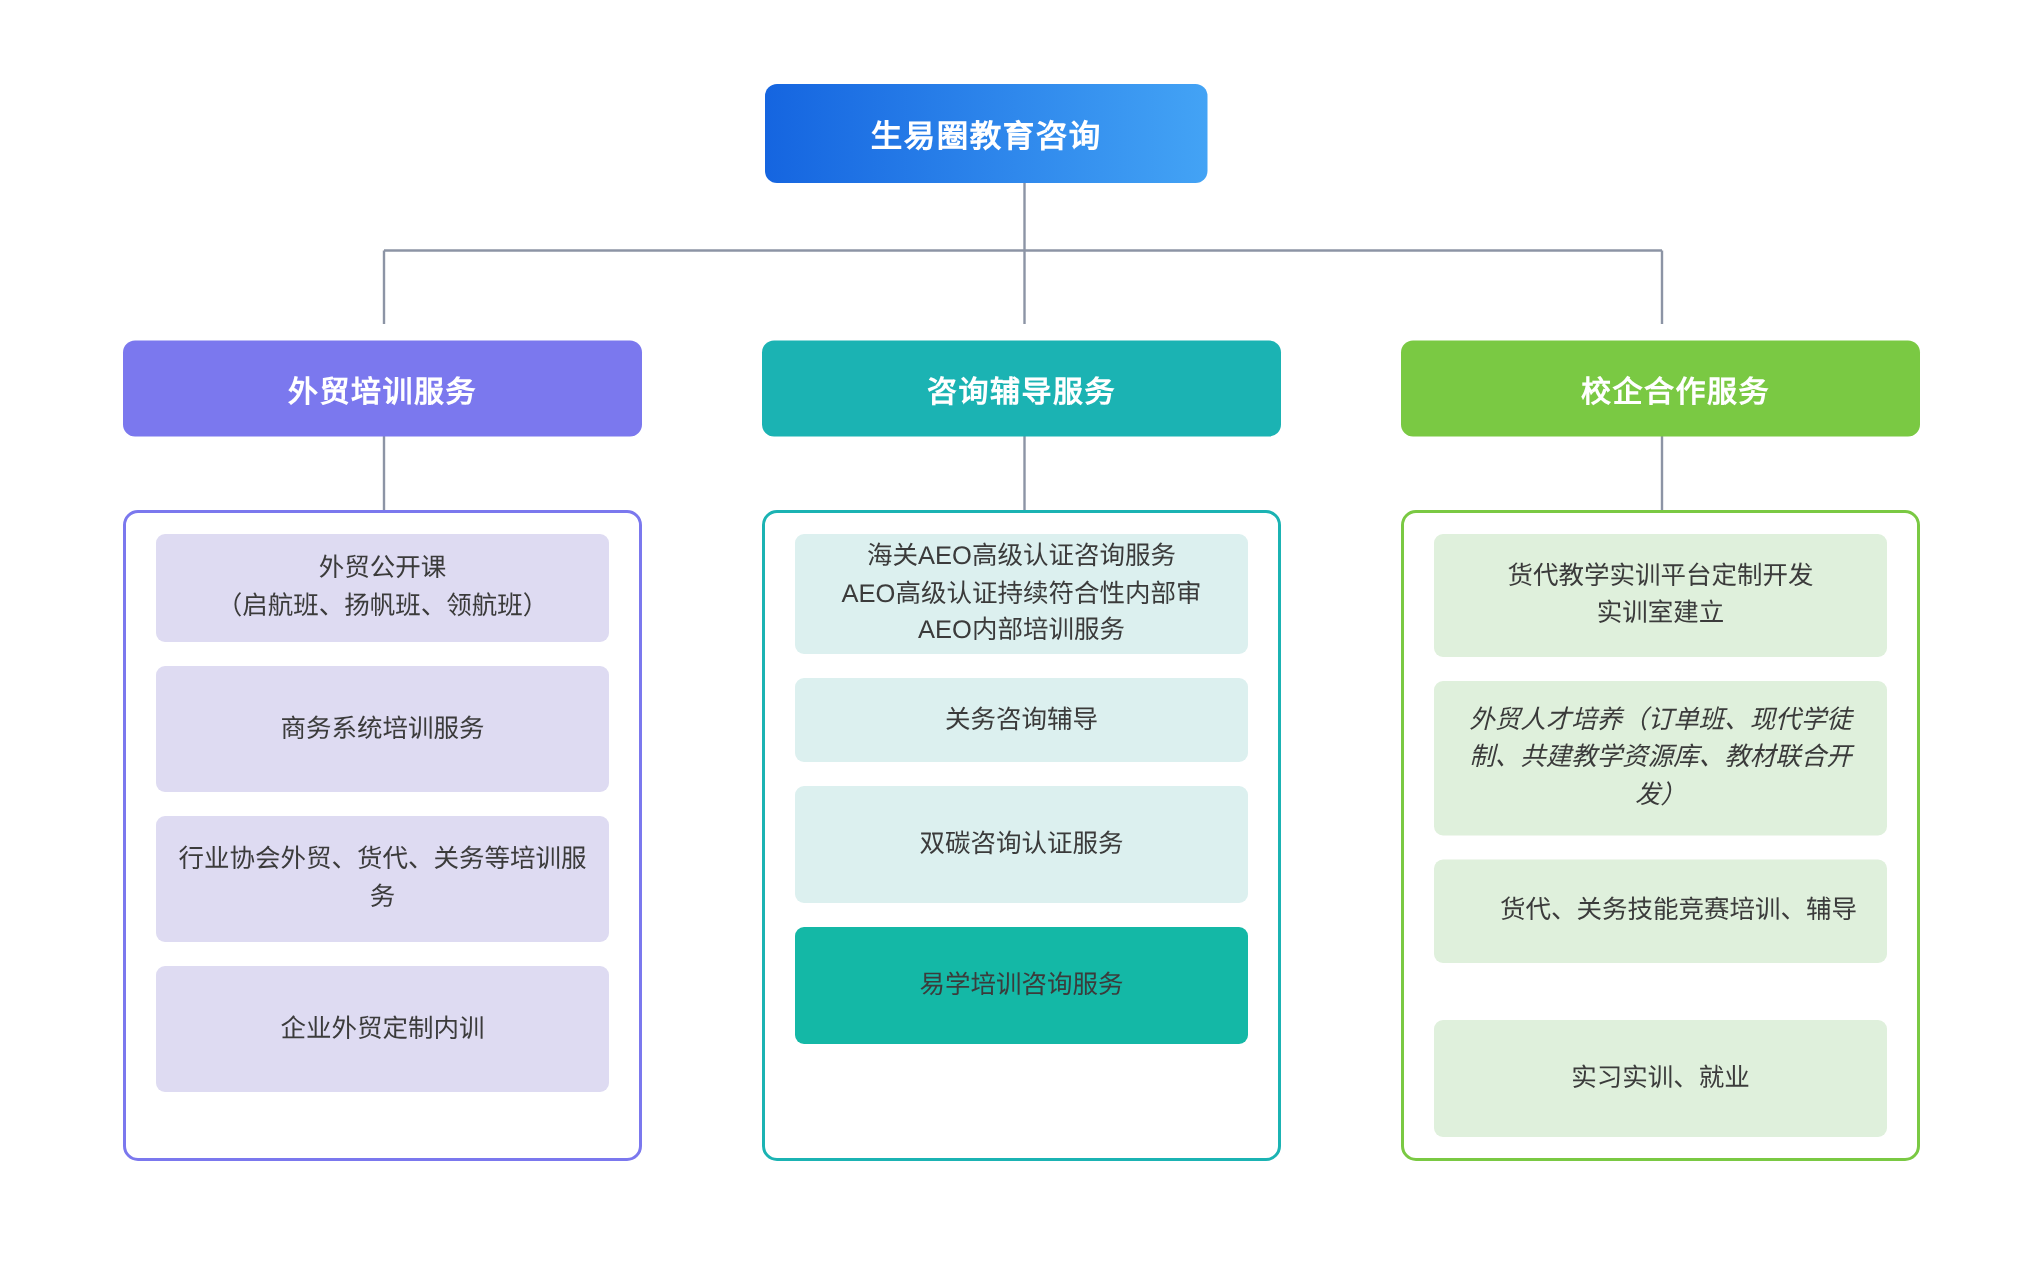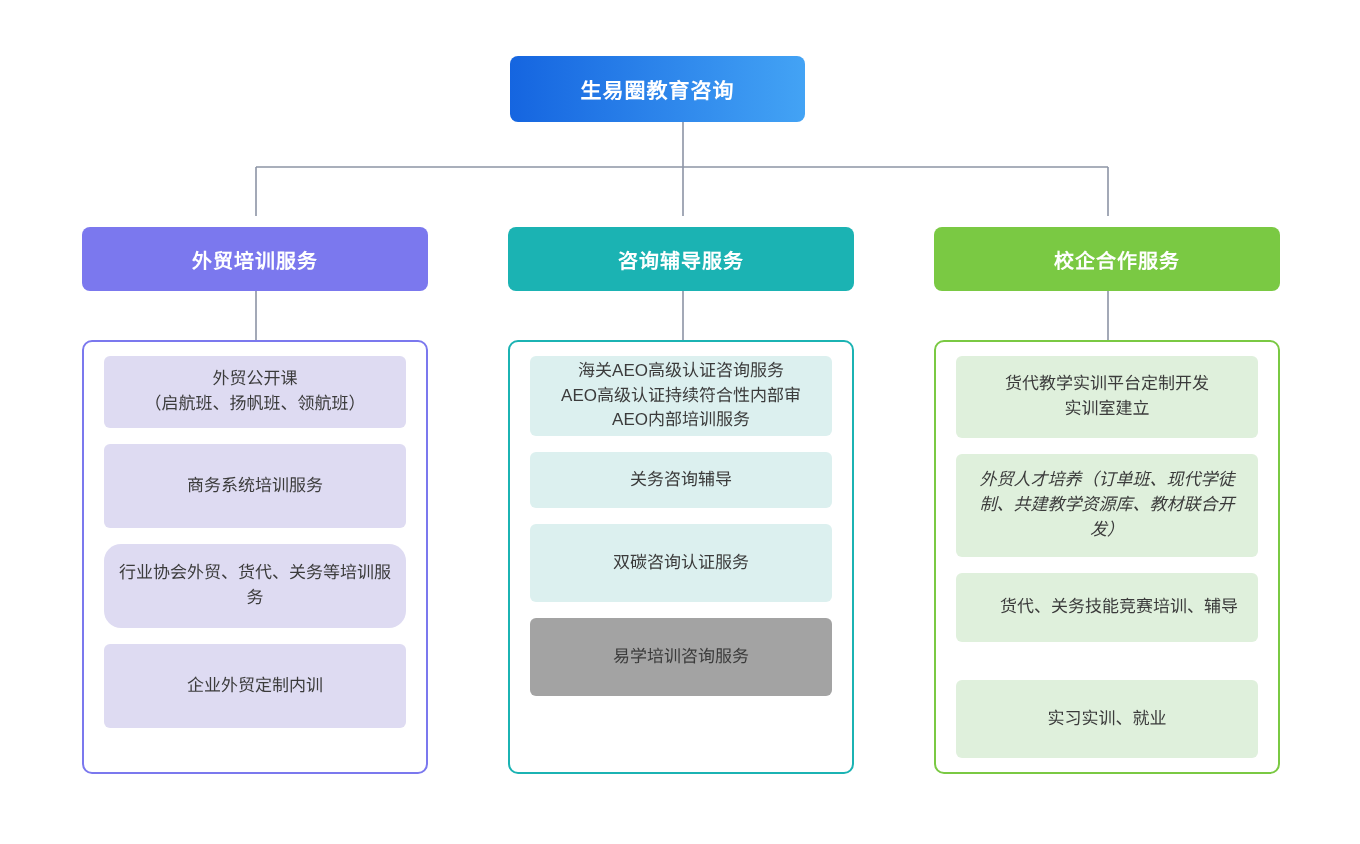--- a/index.html
+++ b/index.html
@@ -106,21 +106,21 @@
     color: #3b3b3b;
     box-sizing: border-box;
     padding: 10px 12px;
     white-space: pre-line;
   }
 
   
   .branch-1 .leaf { height: 84px; }
   .branch-1 .leaf-0 { height: 72px; }
   .branch-1 .leaf-1 { height: 84px; }
-  .branch-1 .leaf-2 { height: 84px; border-radius: 17px; }
+  .branch-1 .leaf-2 { height: 84px; }
   .branch-1 .leaf-3 { height: 84px; }
 
   .branch-2 .leaf-0 { height: 80px; }
   .branch-2 .leaf-1 { height: 56px; }
   .branch-2 .leaf-2 { height: 78px; }
   .branch-2 .leaf-3 { height: 78px; }
 
   .branch-3 .leaf-0 { height: 82px; }
   .branch-3 .leaf-1 { height: 104px; }
   .branch-3 .leaf-2 { height: 70px; padding-left: 36px; }
@@ -168,21 +168,21 @@
   <div class="branch branch-2">
     <div class="branch-header" style="background: rgb(27, 179, 179);">
       <span>咨询辅导服务</span>
     </div>
     <div class="branch-body" style="border-color: rgb(27, 179, 179);">
       <div class="leaf leaf-0" style="background: rgb(220, 240, 239);">海关AEO高级认证咨询服务
 AEO高级认证持续符合性内部审
 AEO内部培训服务</div>
       <div class="leaf leaf-1" style="background: rgb(220, 240, 239);">关务咨询辅导</div>
       <div class="leaf leaf-2" style="background: rgb(220, 240, 239);">双碳咨询认证服务</div>
-      <div class="leaf leaf-3" style="background: #a3a3a3;">易学培训咨询服务</div>
+      <div class="leaf leaf-3" style="background: #14b8a6;">易学培训咨询服务</div>
     </div>
   </div>
 
   <div class="branch branch-3">
     <div class="branch-header" style="background: rgb(122, 201, 67); padding-left: 20px;">
       <span>校企合作服务</span>
     </div>
     <div class="branch-body" style="border-color: rgb(122, 201, 67);">
       <div class="leaf leaf-0" style="background: rgb(223, 240, 220);">货代教学实训平台定制开发
 实训室建立</div>

